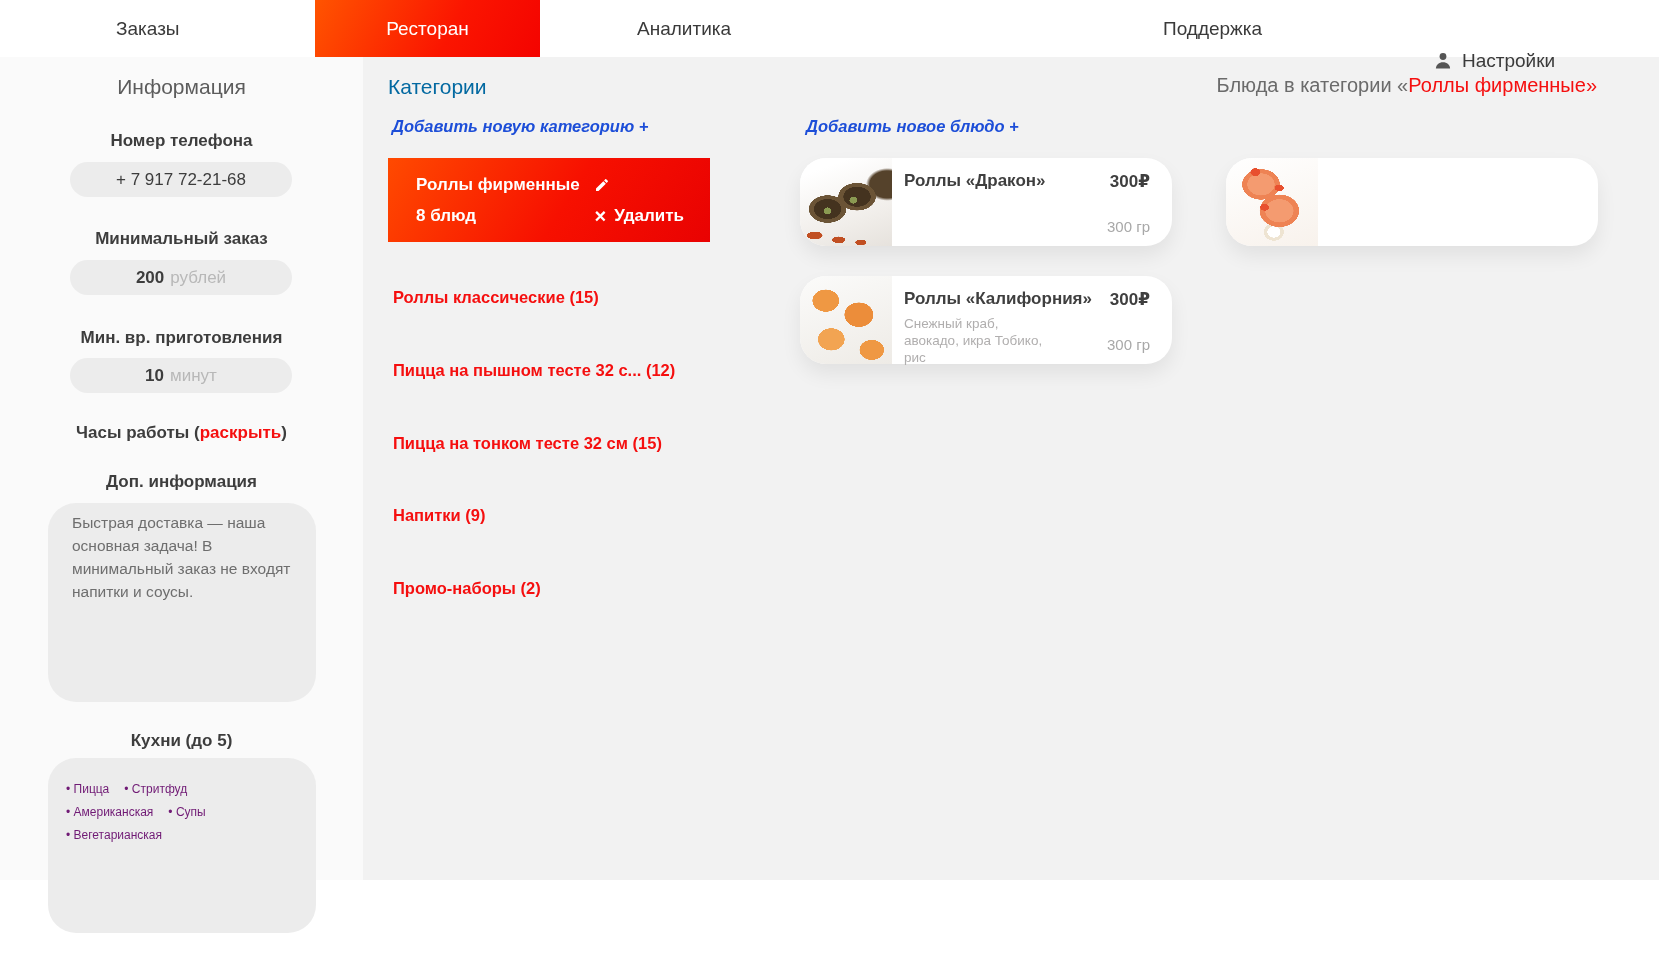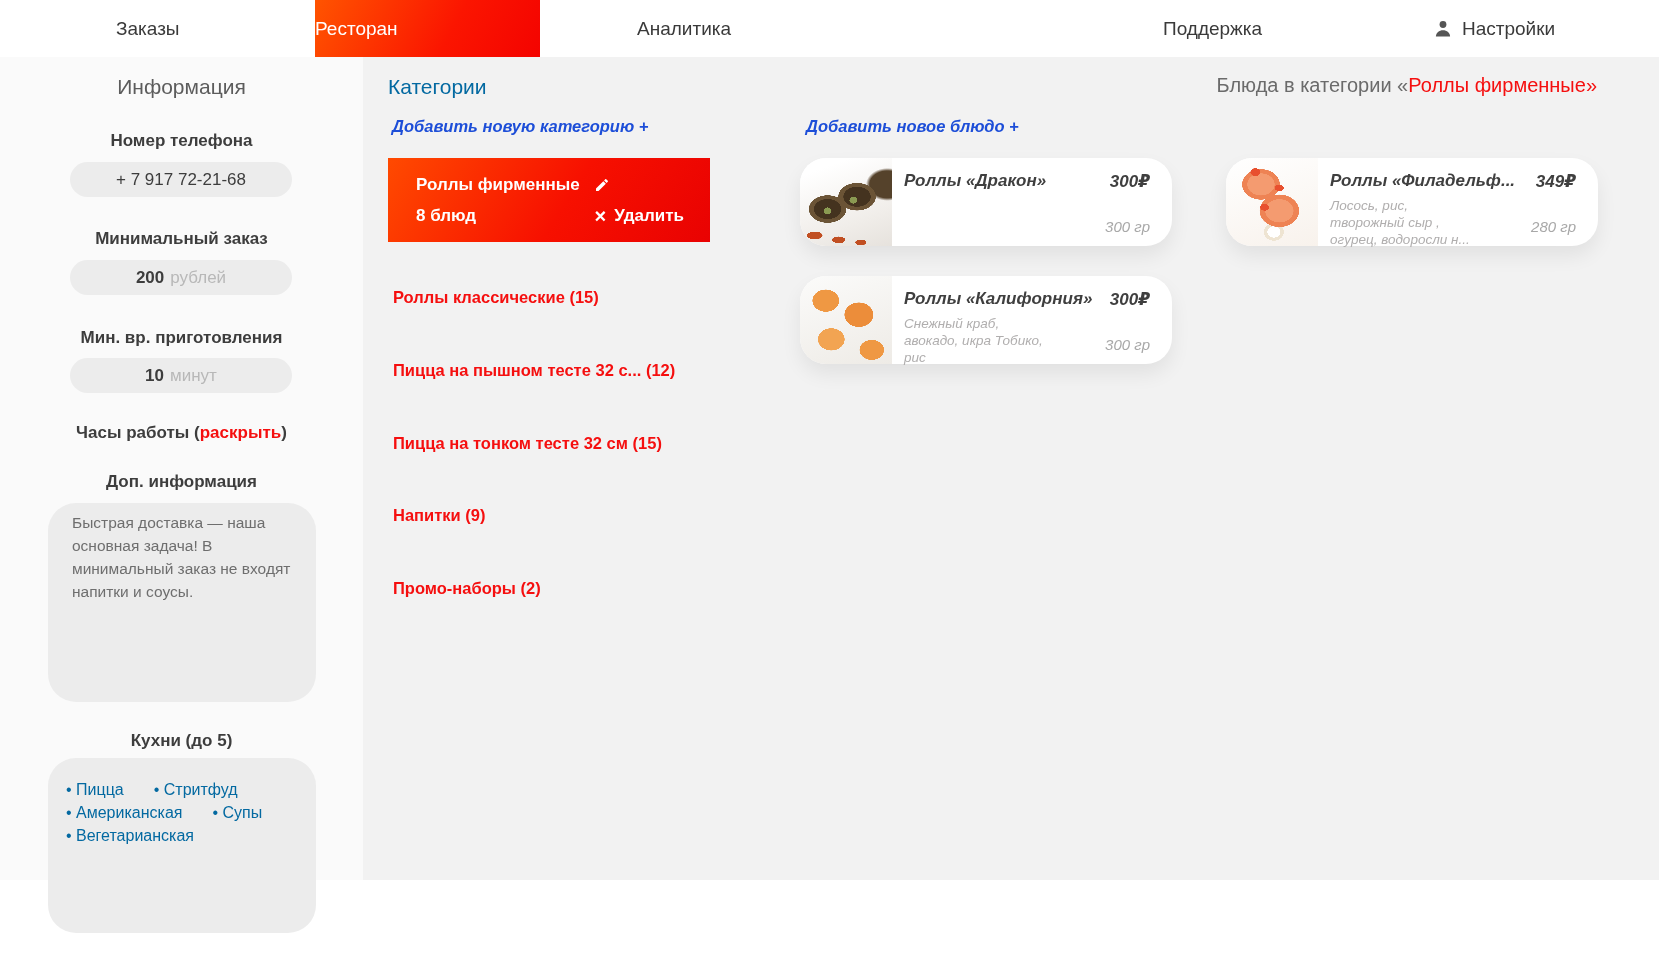--- a/index.html
+++ b/index.html
@@ -5,43 +5,43 @@
   * { margin:0; padding:0; box-sizing:border-box; }
   html,body { width:1659px; height:960px; }
   body {
     font-family:"Liberation Sans","DejaVu Sans",sans-serif;
     background:#ffffff; position:relative; overflow:hidden; color:#3d3d3d;
   }
   
   .nav { position:absolute; left:0; top:0; width:1498px; height:57px; background:#fff; z-index:5; }
   .nav-item { position:absolute; top:0; height:57px; line-height:57px; font-size:19px; color:#3a3a3a; font-weight:500; cursor:pointer; }
   .nav-zakazy   { left:116px; }
-  .nav-tab      { left:315px; width:225px; text-align:left; color:#fff;
+  .nav-tab      { left:315px; width:225px; text-align:center; color:#fff;
                   background:linear-gradient(118deg,#ff5400 0%,#fb1500 60%,#f40300 100%); }
   .nav-analytics{ left:637px; }
   .nav-support  { left:1163px; }
-  .nav-settings { left:1433px; display:flex; align-items:center; gap:9px; }
+  .nav-settings { left:1433px; display:flex; align-items:center; gap:9px;margin-top:32px; }
   .user-icon svg { width:20px; height:20px; display:block; }
   
   .sidebar-bg { position:absolute; left:0; top:57px; width:363px; height:823px; background:#fafafa; }
   .main-bg    { position:absolute; left:363px; top:57px; width:1296px; height:823px; background:#f2f2f2; }
   
   .sb-title { position:absolute; left:0; top:75px; width:363px; text-align:center; font-size:21px; color:#5c5c5c; }
   .sb-label { position:absolute; width:363px; text-align:center; font-size:17px; font-weight:700; color:#3d3d3d; }
   .pill { position:absolute; left:70px; width:222px; height:35px; border-radius:18px; background:#ececec;
           display:flex; align-items:center; justify-content:center; font-size:17px; color:#3d3d3d; }
   .pill .unit { color:#b8b8b8; margin-left:6px; }
   .pill .val  { font-weight:700; }
   .phone-pill .val { font-weight:400; }
   .hours-line { position:absolute; top:423px; width:363px; text-align:center; font-size:17px; font-weight:700; color:#3d3d3d; }
   .hours-line .lnk { color:#f50f0f; cursor:pointer; }
   .gray-box { position:absolute; left:48px; width:268px; border-radius:28px; background:#ececec; }
   .extra-box { top:503px; height:199px; padding:8px 24px; font-size:15.5px; line-height:23px; color:#6e6e6e; white-space:pre-line; }
   .cuisine-box { top:758px; height:175px; padding:20px 18px; }
-  .cuisine-row { display:flex; gap:30px; font-size:16px; line-height:23px; color:#0369a1; }
+  .cuisine-row { display:flex; gap:15px; font-size:12px; line-height:23px; color:#701a75; }
   .cuisine-item::before { content:"• "; }
   
   .cat-title { position:absolute; left:388px; top:75px; width:322px; text-align:left; font-size:21px; color:#0369a1; }
   .red-link { position:absolute; font-size:16.5px; font-weight:700; color:#1d4ed8; cursor:pointer;font-style:italic; }
   .cat-add { left:392px; top:117px; }
   .cat-card { position:absolute; left:388px; top:158px; width:322px; height:84px;
               background:linear-gradient(122deg,#ff4a00 0%,#f71000 55%,#e90202 100%);
               color:#fff; padding:17px 26px 16px 28px; display:flex; flex-direction:column; justify-content:space-between; }
   .cat-card-row { display:flex; align-items:center; font-size:17px; font-weight:600; }
   .pencil-icon { margin-left:14px; display:inline-flex; cursor:pointer; }
@@ -49,21 +49,21 @@
   .cat-card-del { margin-left:auto; display:flex; align-items:center; gap:8px; cursor:pointer; }
   .x-glyph { font-size:20px; font-weight:700; line-height:1; }
   .cat-item { position:absolute; left:393px; font-size:16.5px; font-weight:700; color:#f50f0f; cursor:pointer; }
   
   .dish-header { position:absolute; left:800px; top:74px; width:797px; text-align:right; font-size:20px; color:#6b6b6b; }
   .dish-header .cat-red { color:#f50f0f; }
   .dish-add { left:806px; top:117px; }
   .dish-card { position:absolute; width:372px; height:88px; background:#fff; border-radius:26px;
                box-shadow:0 10px 20px rgba(0,0,0,0.07); display:flex; }
   .dish-photo { flex:0 0 92px; height:88px; border-radius:26px 0 0 26px; }
-  .dish-body { position:relative; flex:1; padding:13px 22px 11px 12px;font-style:italic; }
+  .dish-body { position:relative; flex:1; padding:13px 22px 11px 12px; }
   .dish-name { font-size:17px; font-weight:600; color:#3f3f3f; white-space:nowrap; }
   .dish-desc { margin-top:6px; font-size:13.5px; line-height:17px; color:#b0aeae; white-space:pre-line; }
   .dish-price { position:absolute; top:13px; right:22px; font-size:17px; font-weight:600; color:#3f3f3f; }
   .dish-weight { position:absolute; bottom:11px; right:22px; font-size:15px; color:#a8a8a8; }
   .photo-dragon {
     background:
       radial-gradient(14px 7px at 16% 88%, #c14f22 0 55%, transparent 56%),
       radial-gradient(12px 6px at 42% 93%, #c14f22 0 55%, transparent 56%),
       radial-gradient(10px 5px at 66% 96%, #c14f22 0 55%, transparent 56%),
       radial-gradient(7px 6px at 30% 60%, #8a9a52 0 55%, transparent 56%),
@@ -191,28 +191,20 @@
   <div class="dish-photo photo-dragon"></div>
   <div class="dish-body">
     <div class="dish-name">Роллы «Дракон»</div>
     <div class="dish-price">300₽</div>
     <div class="dish-weight">300 гр</div>
   </div>
 </div>
 
 <div class="dish-card" style="left:1226px; top:158px">
   <div class="dish-photo photo-philly"></div>
-  <div class="dish-body">
-    <div class="dish-name">Роллы «Филадельф...</div>
-    <div class="dish-desc">Лосось, рис,
-творожный сыр ,
-огурец, водоросли н...</div>
-    <div class="dish-price">349₽</div>
-    <div class="dish-weight">280 гр</div>
-  </div>
 </div>
 
 <div class="dish-card" style="left:800px; top:276px">
   <div class="dish-photo photo-california"></div>
   <div class="dish-body">
     <div class="dish-name">Роллы «Калифорния»</div>
     <div class="dish-desc">Снежный краб,
 авокадо, икра Тобико,
 рис</div>
     <div class="dish-price">300₽</div>

